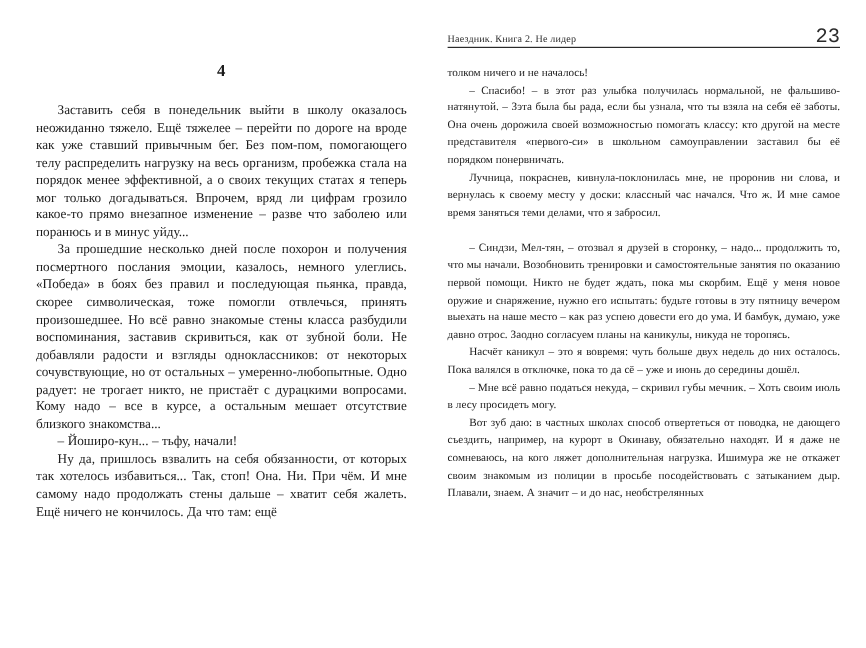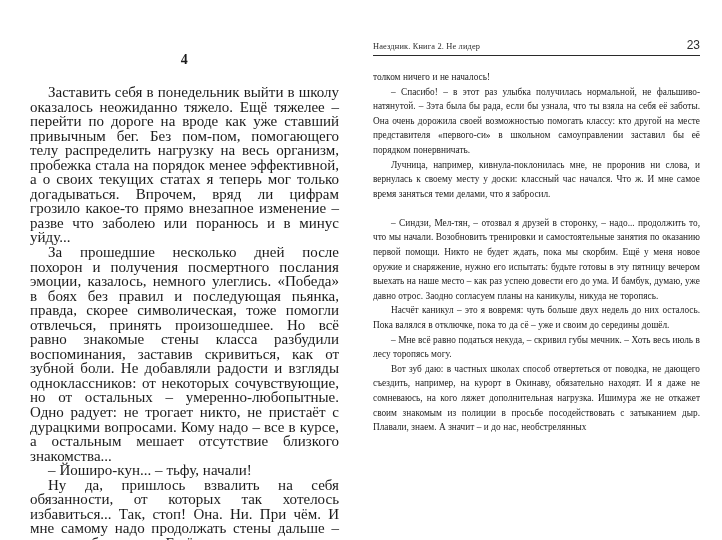--- a/index.html
+++ b/index.html
@@ -29,58 +29,58 @@
     height: 540px;
   }
 
   .page-left {
     width: 361px;
     padding: 52px 22px 18px 30px;
   }
 
   .page-right {
     width: 361px;
-    padding: 38px 22px 18px 12px;
+    padding: 22px 22px 18px 12px;
   }
 
   
   .running-head {
     display: flex;
     align-items: baseline;
     justify-content: space-between;
     border-bottom: 1.2px solid #2a2a2a;
     padding: 0 0 2px 0;
     margin: 0 0 14px 0;
     height: 15px;
   }
   .running-head-title {
     font-size: 8.4px;
     letter-spacing: 0.15px;
     color: #2c2c2c;
     font-family: "Liberation Serif", "DejaVu Serif", serif;
   }
   .running-head-folio {
-    font-size: 12px;
+    font-size: 17px;
     color: #2c2c2c;
-    font-family: Liberation Sans, sans-serif;
+    font-family: Liberation Mono, monospace;
   }
 
   
   .chapter-number {
     text-align: center;
     font-size: 14px;
     font-weight: bold;
     margin: 0 0 17px 0;
     letter-spacing: 0.3px;
   }
 
   
   .body-text p {
     margin: 0;
-    font-size: 15px;
+    font-size: 11px;
     line-height: 14.55px;
     text-align: justify;
     text-indent: 18px;
     hyphens: auto;
     -webkit-hyphens: auto;
     word-spacing: 0.15px;
   }
   .body-text p.no-indent {
     text-indent: 0;
   }
@@ -114,21 +114,21 @@
   <div class="page page-right">
 
     <div class="running-head">
       <span class="running-head-title">Наездник. Книга 2. Не лидер</span>
       <span class="running-head-folio">23</span>
     </div>
 
     <div class="body-text">
       <p class="no-indent">толком ничего и не началось!</p>
       <p>– Спасибо! – в этот раз улыбка получилась нормальной, не фальшиво-натянутой. – Зэта была бы рада, если бы узнала, что ты взяла на себя её заботы. Она очень дорожила своей возможностью помогать классу: кто другой на месте представителя «первого-си» в школьном самоуправлении заставил бы её порядком понервничать.</p>
-      <p>Лучница, например, кивнула-поклонилась мне, не проронив ни слова, и вернулась к своему месту у доски: классный час начался. Что ж. И мне самое время заняться теми делами, что я забросил.</p>
+      <p>Лучница, покраснев, кивнула-поклонилась мне, не проронив ни слова, и вернулась к своему месту у доски: классный час начался. Что ж. И мне самое время заняться теми делами, что я забросил.</p>
       <p class="gap">– Синдзи, Мел-тян, – отозвал я друзей в сторонку, – надо... продолжить то, что мы начали. Возобновить тренировки и самостоятельные занятия по оказанию первой помощи. Никто не будет ждать, пока мы скорбим. Ещё у меня новое оружие и снаряжение, нужно его испытать: будьте готовы в эту пятницу вечером выехать на наше место – как раз успею довести его до ума. И бамбук, думаю, уже давно отрос. Заодно согласуем планы на каникулы, никуда не торопясь.</p>
-      <p>Насчёт каникул – это я вовремя: чуть больше двух недель до них осталось. Пока валялся в отключке, пока то да сё – уже и своим до середины дошёл.</p>
-      <p>– Мне всё равно податься некуда, – скривил губы мечник. – Хоть весь июль в лесу торопясь могу.</p>
+      <p>Насчёт каникул – это я вовремя: чуть больше двух недель до них осталось. Пока валялся в отключке, пока то да сё – уже и июнь до середины дошёл.</p>
+      <p>– Мне всё равно податься некуда, – скривил губы мечник. – Хоть своим июль в лесу просидеть могу.</p>
       <p>Вот зуб даю: в частных школах способ отвертеться от поводка, не дающего съездить, например, на курорт в Окинаву, обязательно находят. И я даже не сомневаюсь, на кого ляжет дополнительная нагрузка. Ишимура же не откажет своим знакомым из полиции в просьбе посодействовать с затыканием дыр. Плавали, знаем. А значит – и до нас, необстрелянных</p>
     </div>
   </div>
 
 </div>
 
 </body></html>

